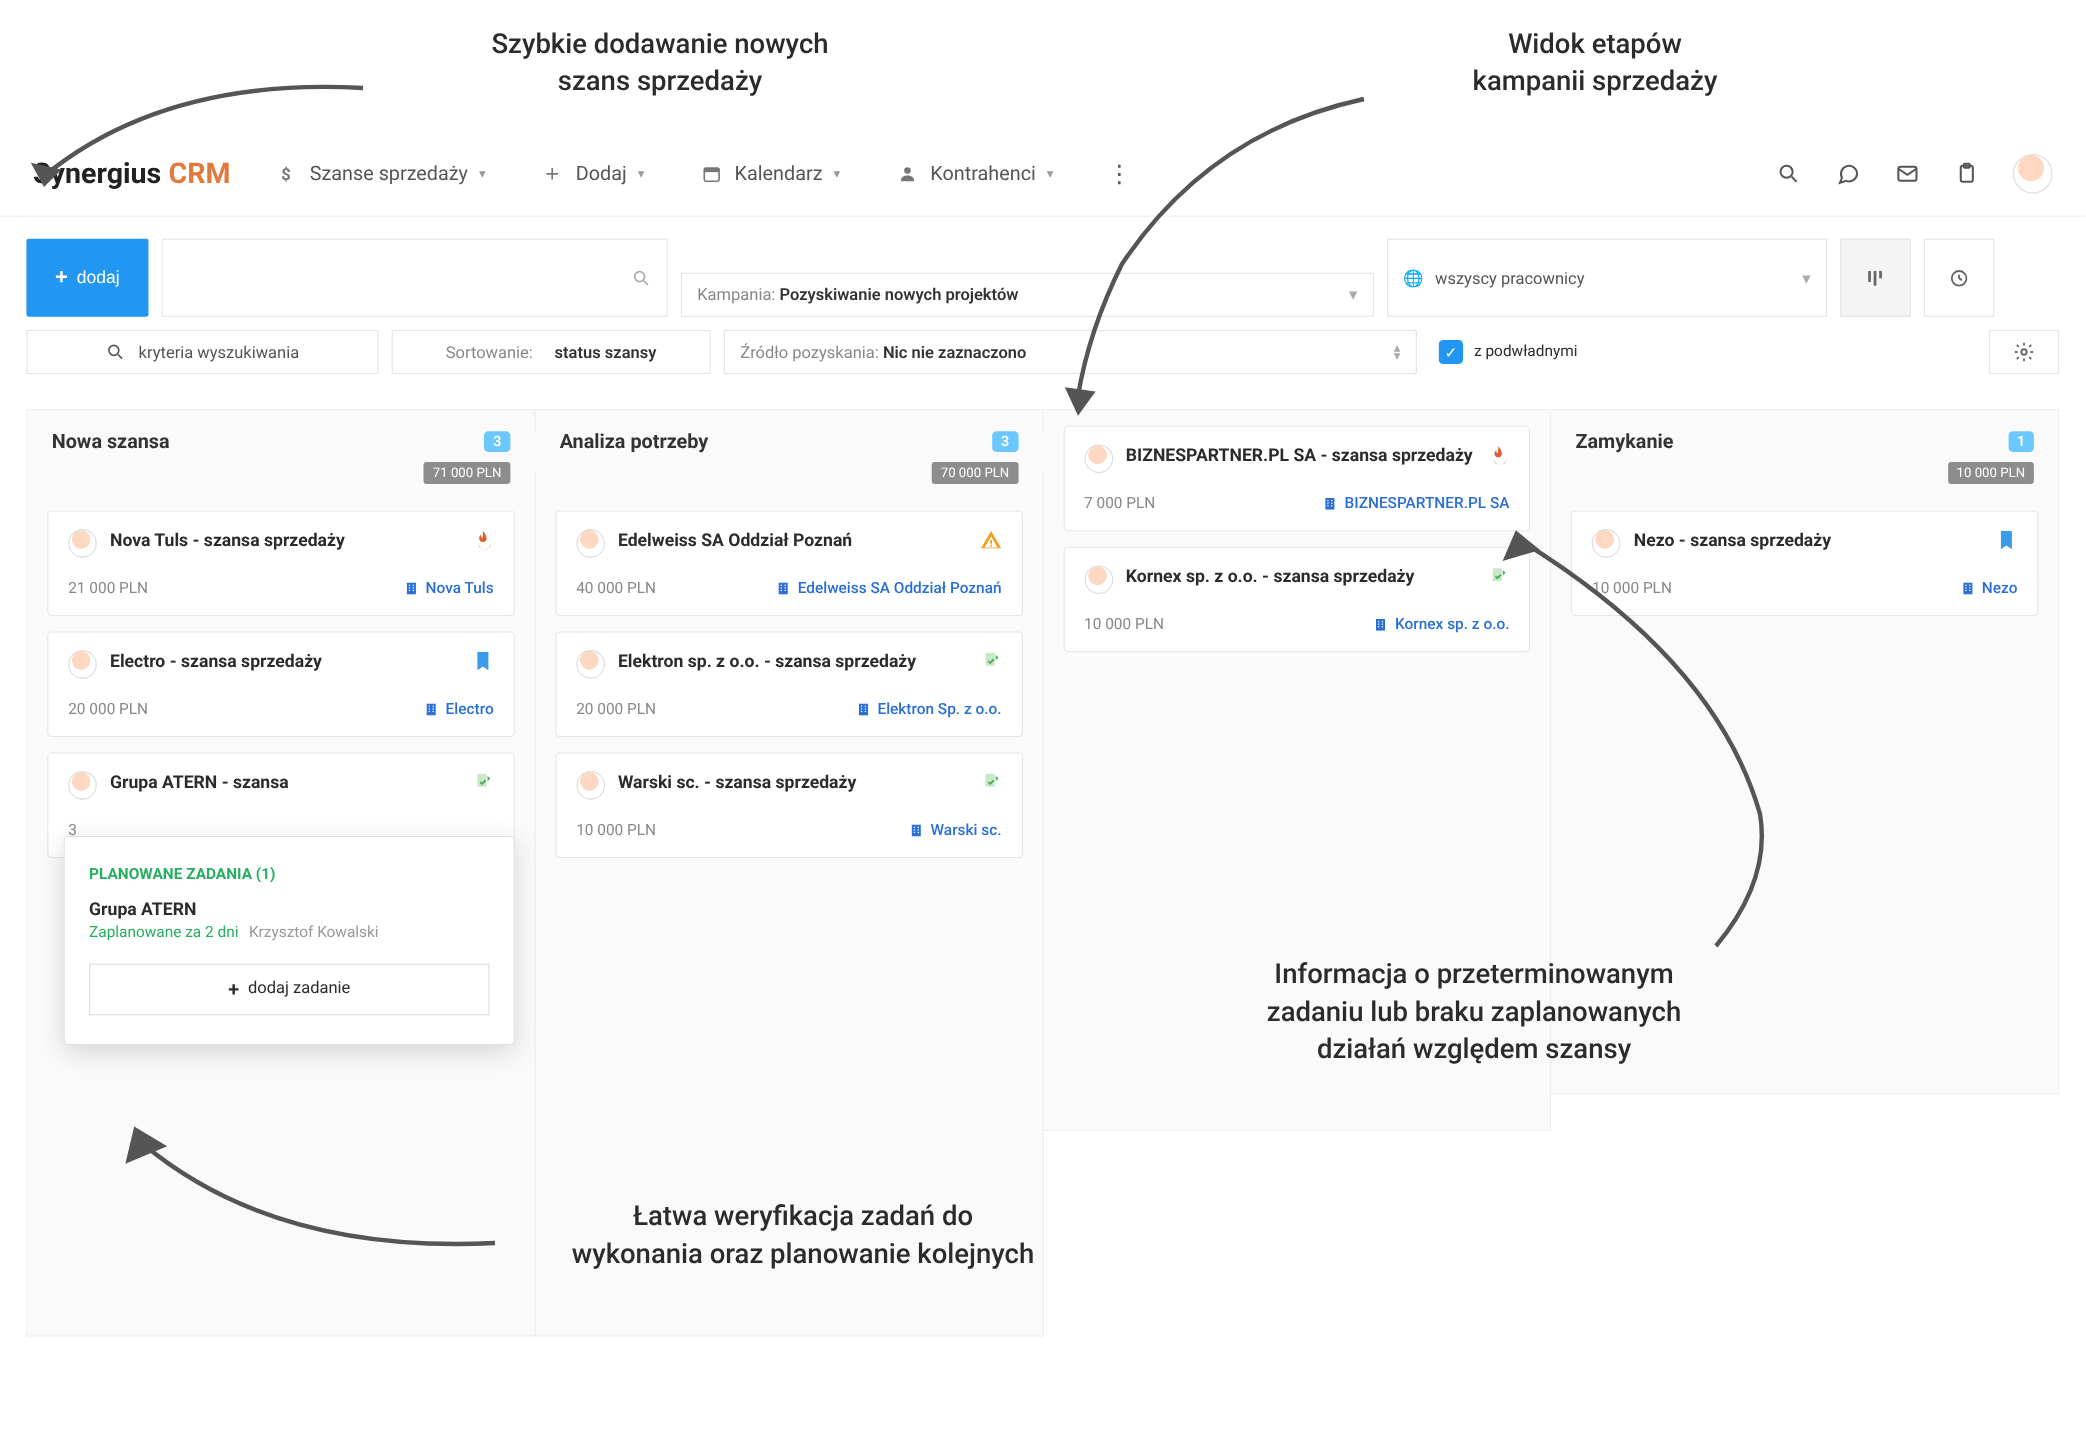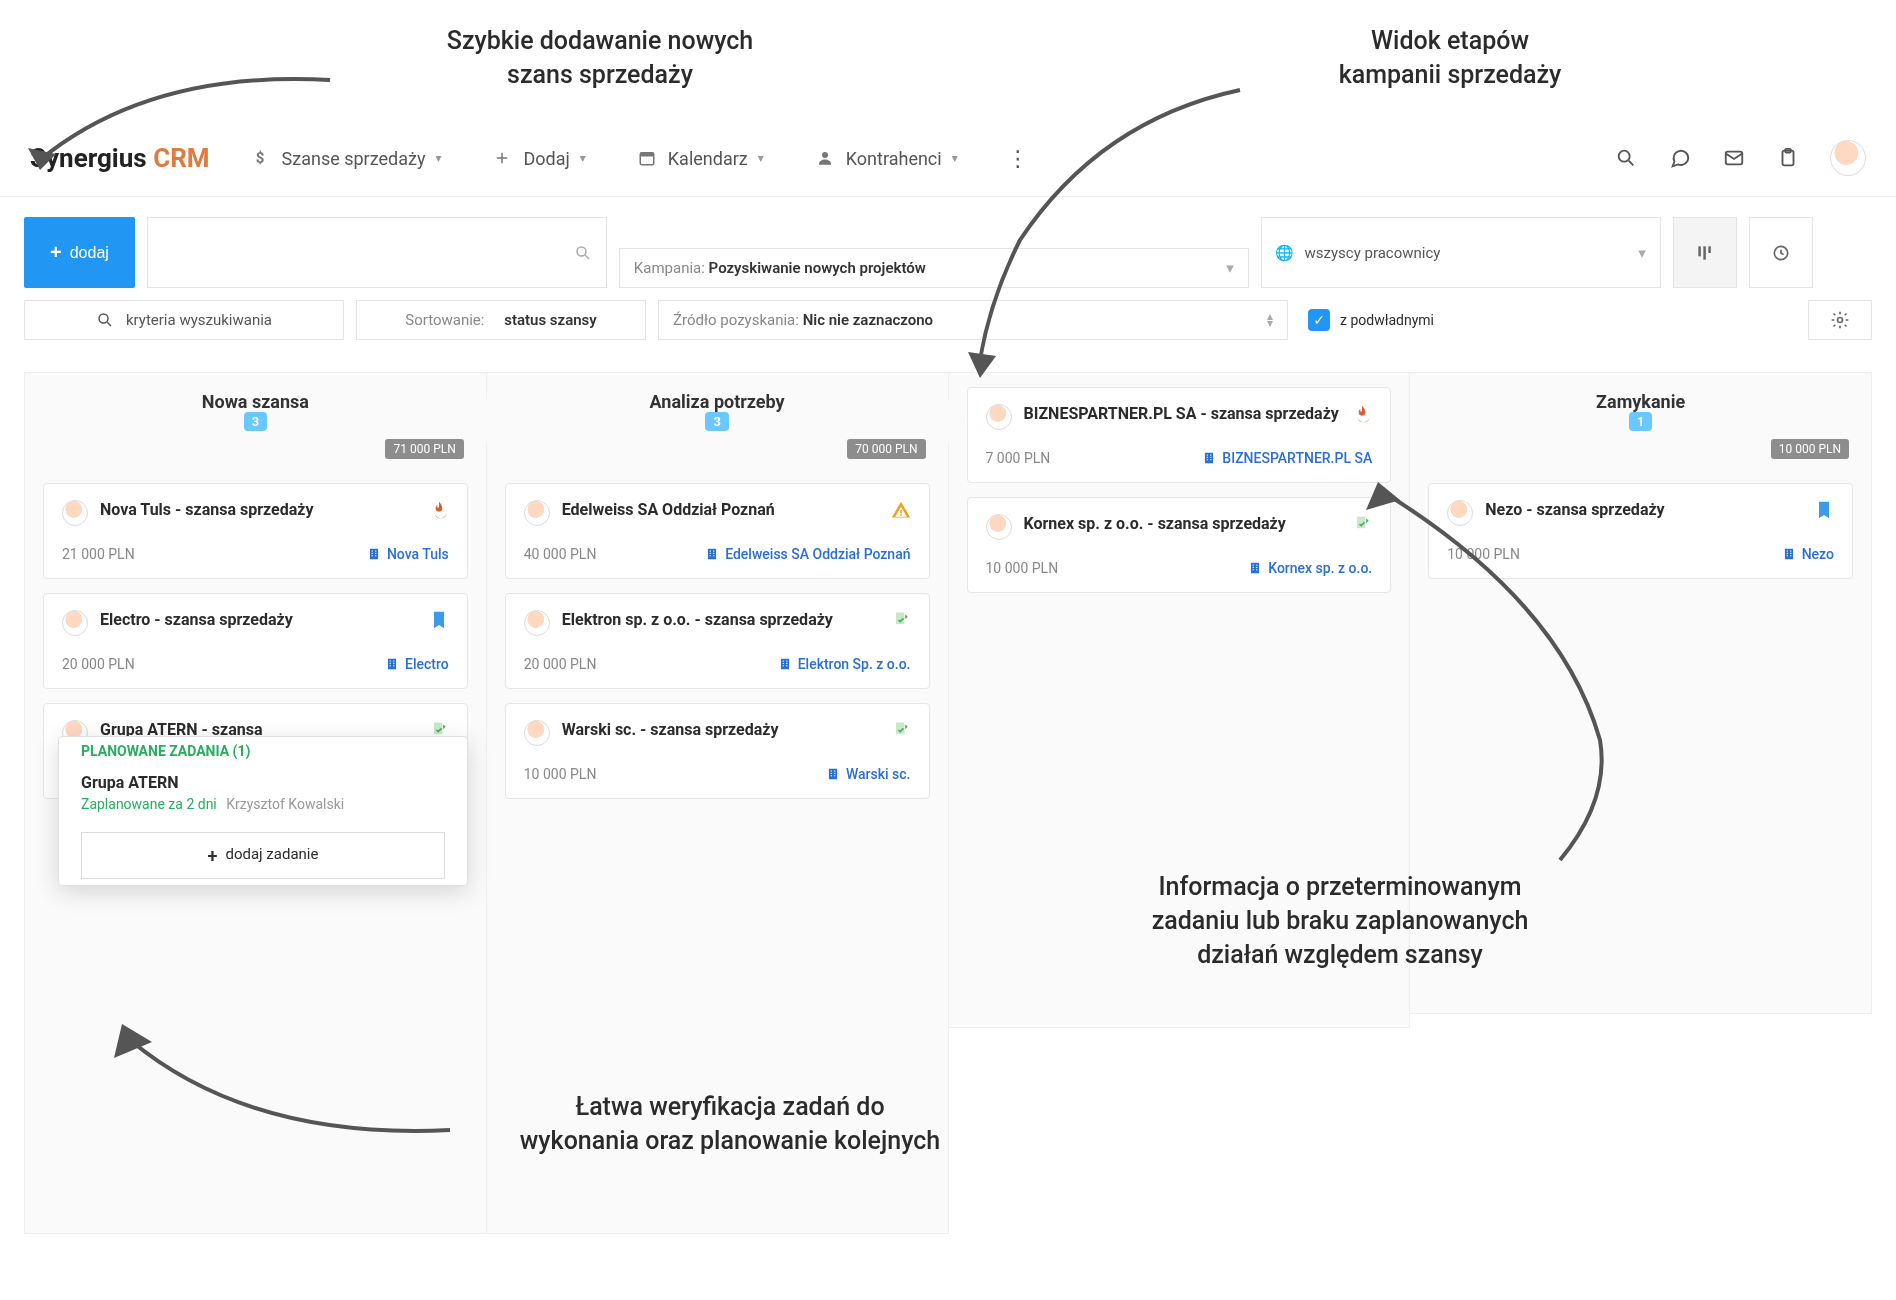--- a/index.html
+++ b/index.html
@@ -44,21 +44,21 @@
 
   .micon { display: inline-flex; }
 
   
   .board { display: flex; gap: 0; padding: 20px 24px 40px; align-items: flex-start; }
   .col { flex: 1; min-width: 0; background: #fafafa; border: 1px solid #eee; margin-right: -1px; position: relative; padding-bottom: 420px; }
   .col:last-child { margin-right: 0; }
   .col-head { padding: 18px 22px 10px; position: relative; }
   .col-head::after { content: ""; position: absolute; right: -14px; top: 0; bottom: 0; width: 28px; background: #fafafa; clip-path: polygon(0 0, 100% 50%, 0 100%); border-right: 1px solid #eee; z-index: 2; }
   .col:last-child .col-head::after { display: none; }
-  .col-title { font-size: 18px; font-weight: 700; color: #333; display: flex; justify-content: space-between; align-items: center; flex-direction: column; }
+  .col-title { font-size: 18px; font-weight: 700; color: #333; display: flex; justify-content: space-between; align-items: center; }
   .badge-count { background: #6bc7ff; color: #fff; font-size: 13px; padding: 2px 8px; border-radius: 4px; font-weight: 600; }
   .col-sum { text-align: right; margin-top: 8px; }
   .badge-sum { background: #8d8d8d; color: #fff; font-size: 12px; padding: 3px 8px; border-radius: 3px; display: inline-block; }
   .cards { padding: 14px 18px; display: flex; flex-direction: column; gap: 14px; }
 
   .card { background: #fff; border: 1px solid #e6e6e6; border-radius: 4px; padding: 16px 18px; cursor: pointer; position: relative; }
   .card-top { display: flex; align-items: flex-start; gap: 12px; }
   .card-av { width: 26px; height: 26px; border-radius: 50%; background: radial-gradient(circle at 45% 35%, #ffd8c2 0 40%, #fff 42%), #dcdcdc; border: 1px solid #ddd; flex-shrink: 0; }
   .card-title { font-weight: 700; font-size: 16px; flex: 1; line-height: 1.3; }
   .card-flag { width: 20px; height: 20px; flex-shrink: 0; }
@@ -66,21 +66,21 @@
   .card-val { color: #888; }
   .card-comp { color: #2a6fd6; display: inline-flex; align-items: center; gap: 6px; font-weight: 500; }
   .bld { width: 14px; height: 14px; }
 
   .flag-fire svg { color: #e05a2b; }
   .flag-warn svg { color: #f0a020; }
   .flag-book svg { color: #3b9be8; }
   .flag-ok svg { color: #4caf50; }
 
   
-  .popover { position: absolute; left: 58px; top: 736px; width: 410px; background: #fff; border: 1px solid #e0e0e0; box-shadow: 0 6px 24px rgba(0,0,0,0.15); border-radius: 4px; z-index: 30; padding: 6px 22px; }
+  .popover { position: absolute; left: 58px; top: 760px; width: 410px; background: #fff; border: 1px solid #e0e0e0; box-shadow: 0 6px 24px rgba(0,0,0,0.15); border-radius: 4px; z-index: 30; padding: 26px 22px; }
   .pop-hdr { color: #27ae60; font-weight: 700; font-size: 14px; margin-bottom: 14px; }
   .pop-title { font-weight: 700; font-size: 16px; margin-bottom: 4px; }
   .pop-sub { font-size: 14px; }
   .pop-sub .when { color: #27ae60; }
   .pop-sub .who { color: #999; margin-left: 6px; }
   .pop-btn { margin-top: 20px; border: 1px solid #ddd; padding: 12px; text-align: center; font-size: 15px; cursor: pointer; display: flex; align-items: flex-start; justify-content: center; gap: 8px; }
   .pop-btn::before { content: "+"; font-size: 18px; font-weight: 600; }
 </style>
 </head>
 <body>

